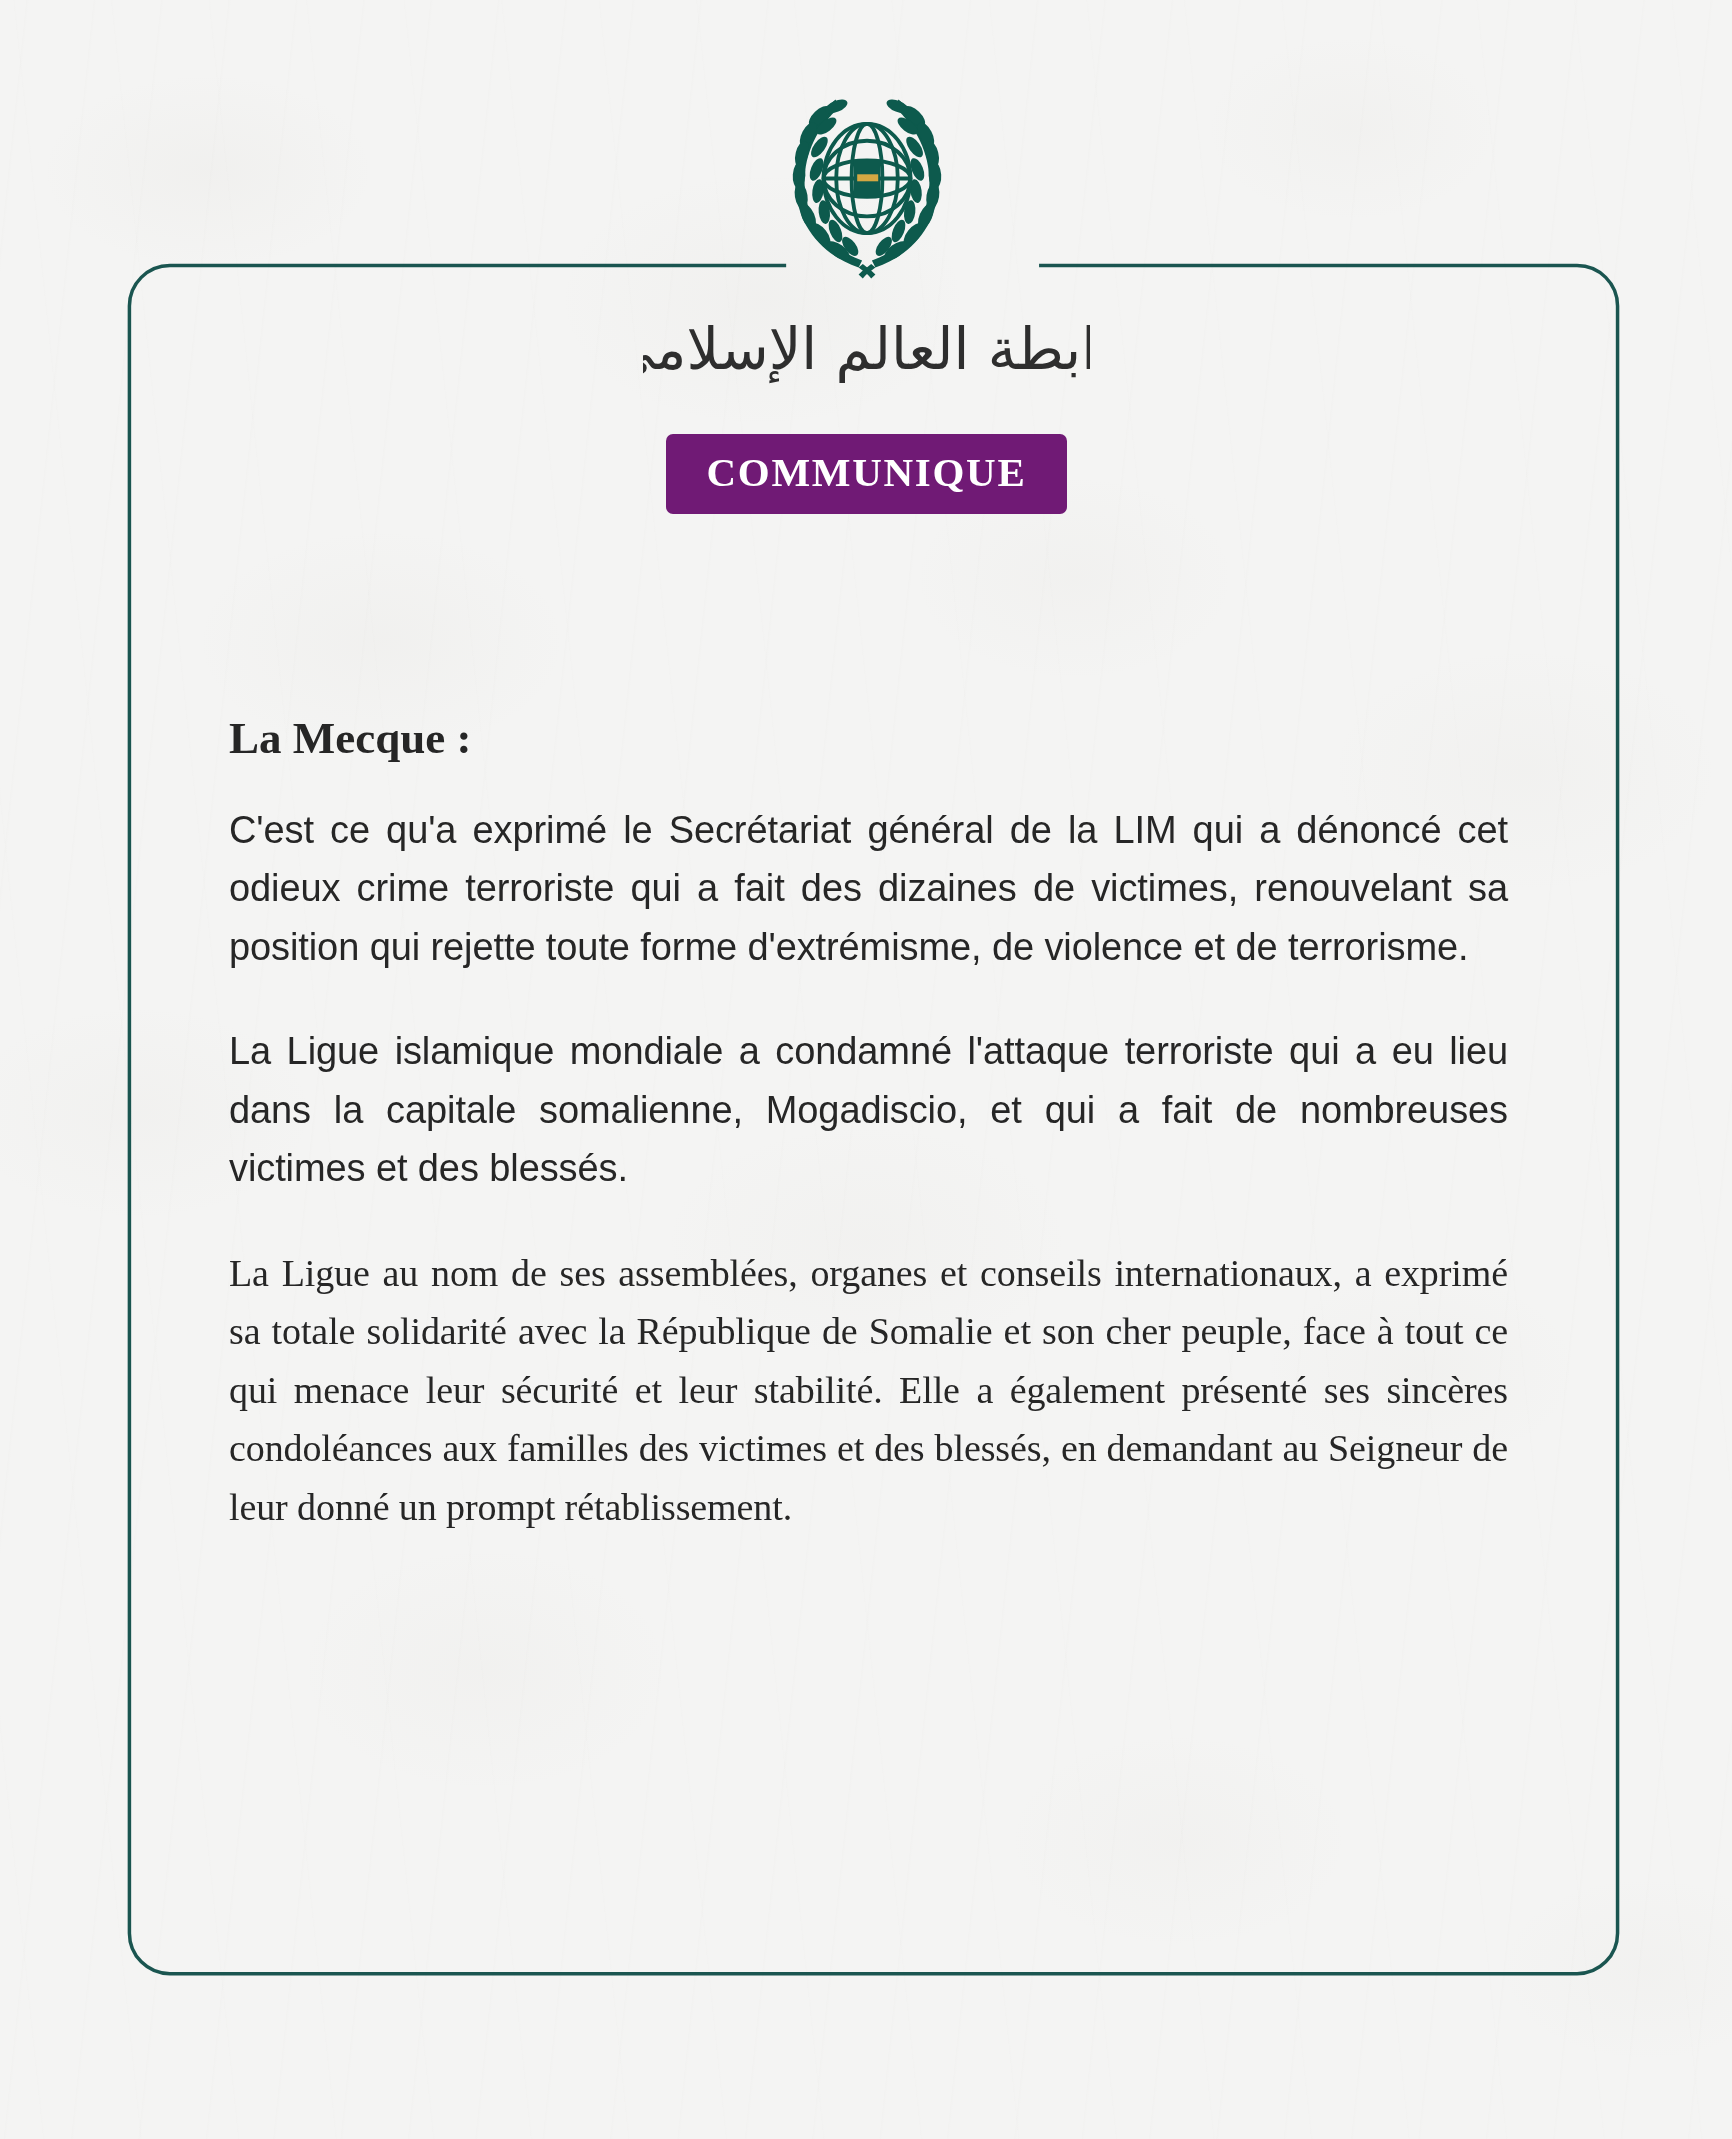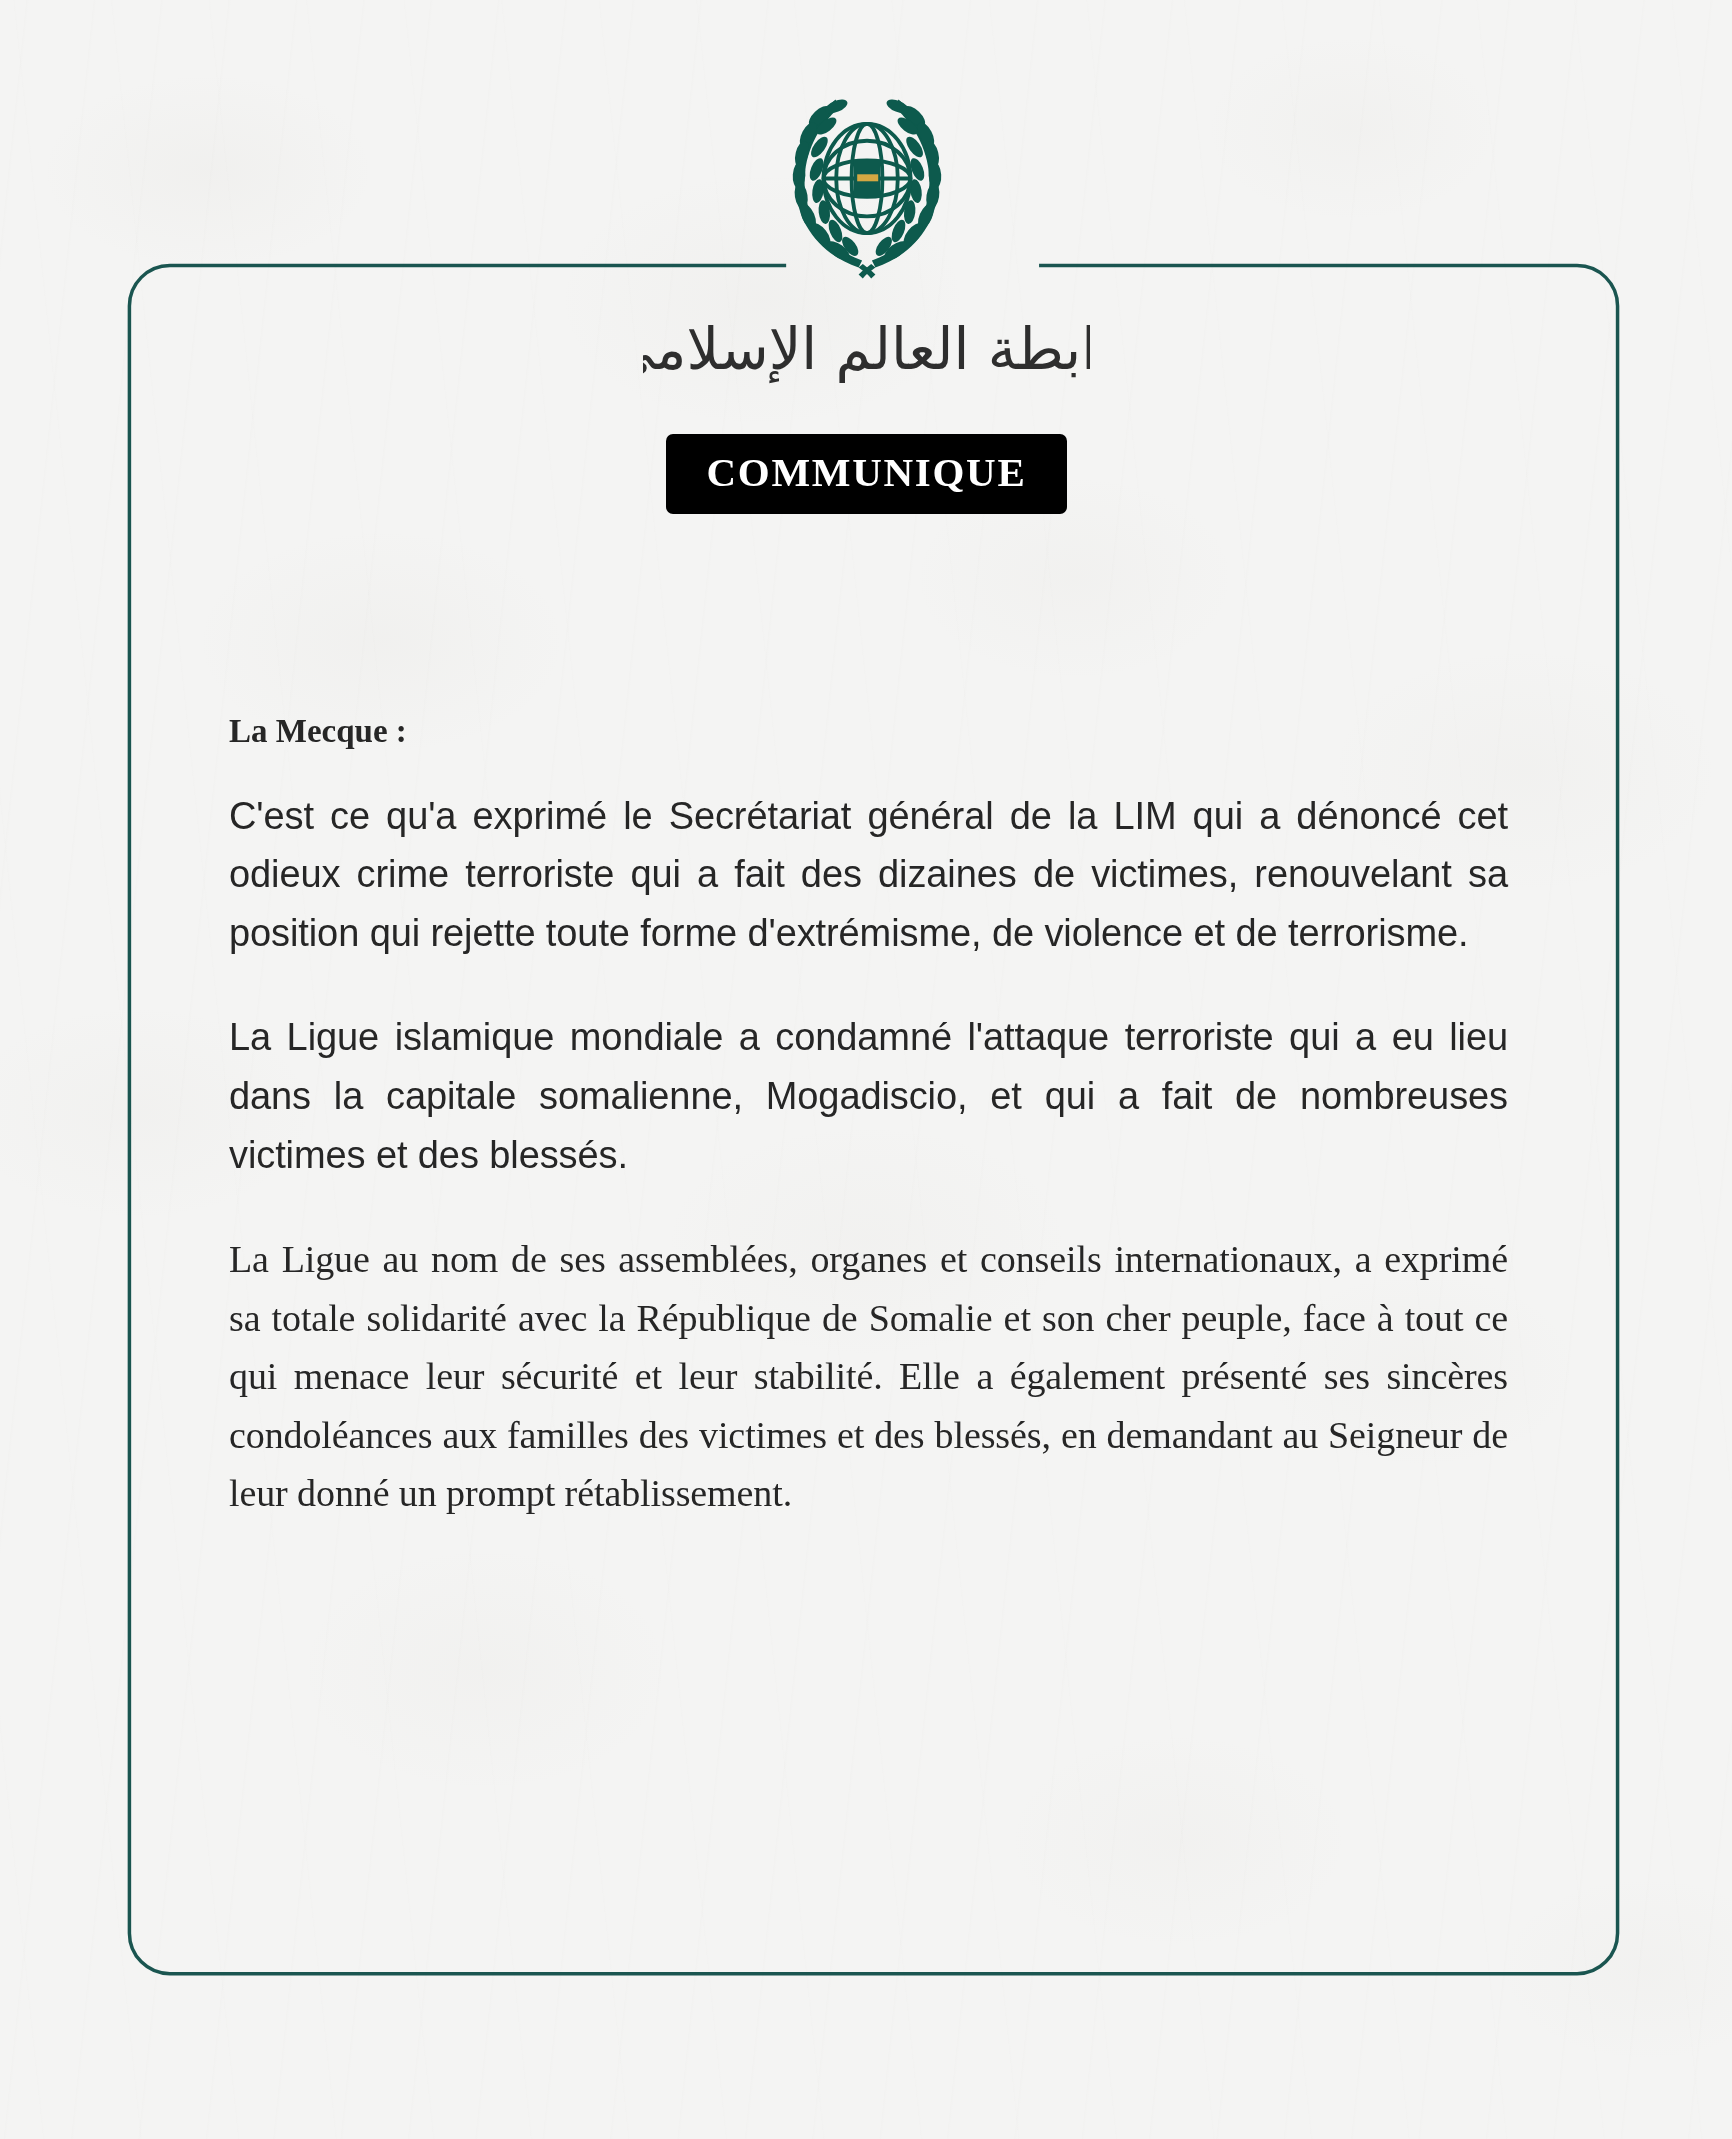--- a/index.html
+++ b/index.html
@@ -93,21 +93,21 @@
     font-weight: 700;
     font-size: 31px;
     letter-spacing: 2.2px;
     color: #3a3a3a;
     text-align: center;
     line-height: 1;
   }
 
   .communique-badge {
     margin-top: 31px;
-    background: #000000;
+    background: #701a75;
     color: #ffffff;
     font-family: "Liberation Serif", "DejaVu Serif", serif;
     font-weight: 700;
     font-size: 41px;
     letter-spacing: 1.7px;
     padding: 18px 41px 21px 41px;
     border-radius: 7px;
     line-height: 1;
     text-align: center;
   }
@@ -116,21 +116,21 @@
   .content {
     position: absolute;
     left: 229px;
     top: 713px;
     width: 1279px;
   }
 
   .dateline {
     font-family: "Liberation Serif", "DejaVu Serif", serif;
     font-weight: 700;
-    font-size: 33px;
+    font-size: 45px;
     color: #262626;
     line-height: 1.15;
     margin-bottom: 36px;
   }
 
   .body-par {
     font-family: "Liberation Sans", sans-serif;
     font-size: 38px;
     line-height: 1.54;
     color: #262626;

